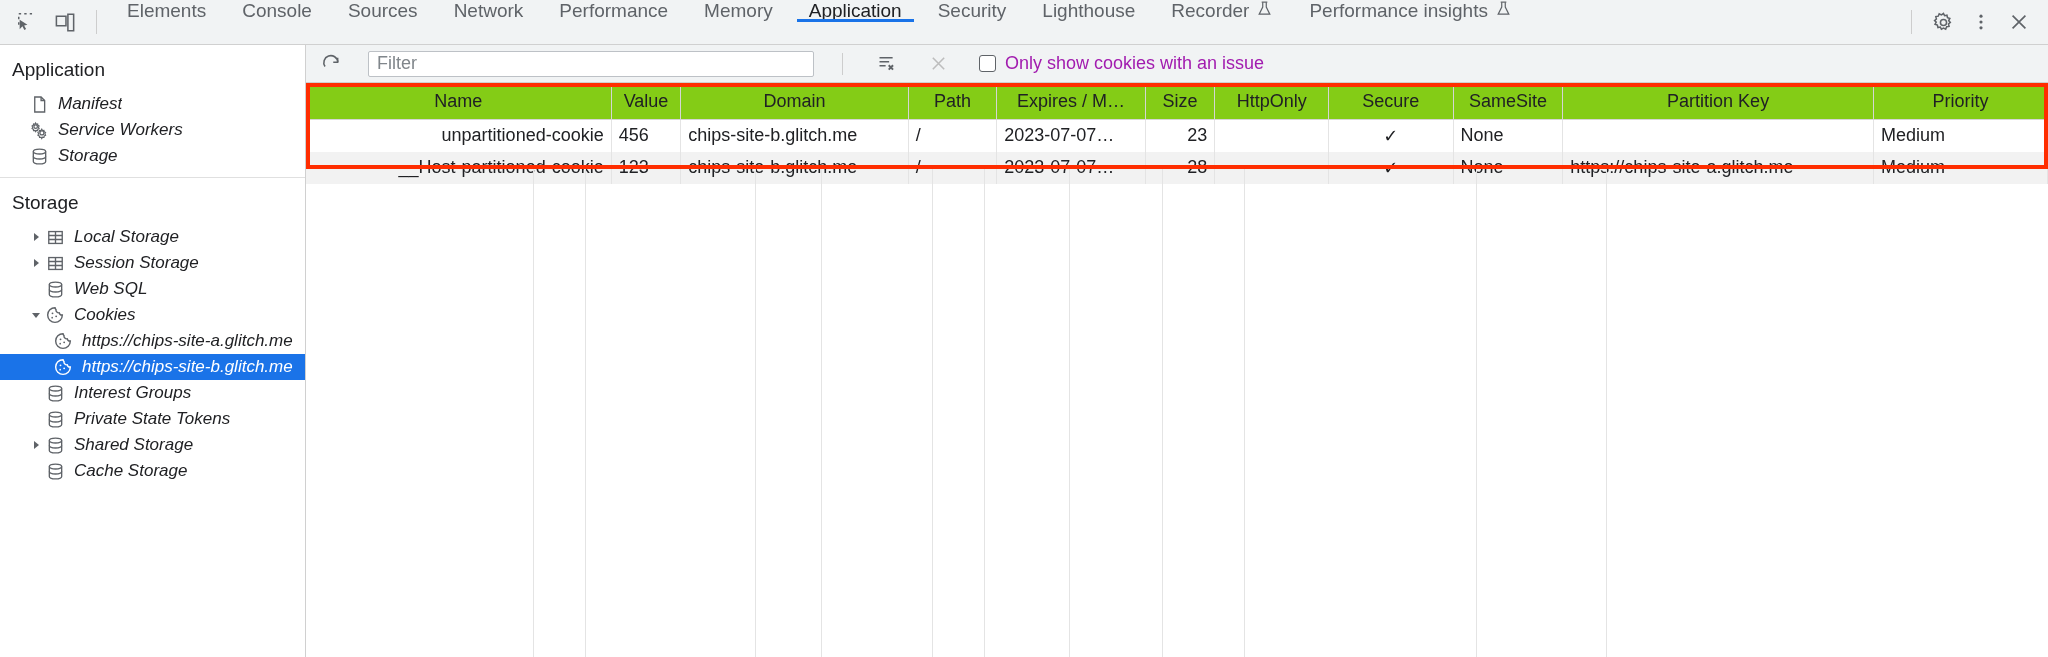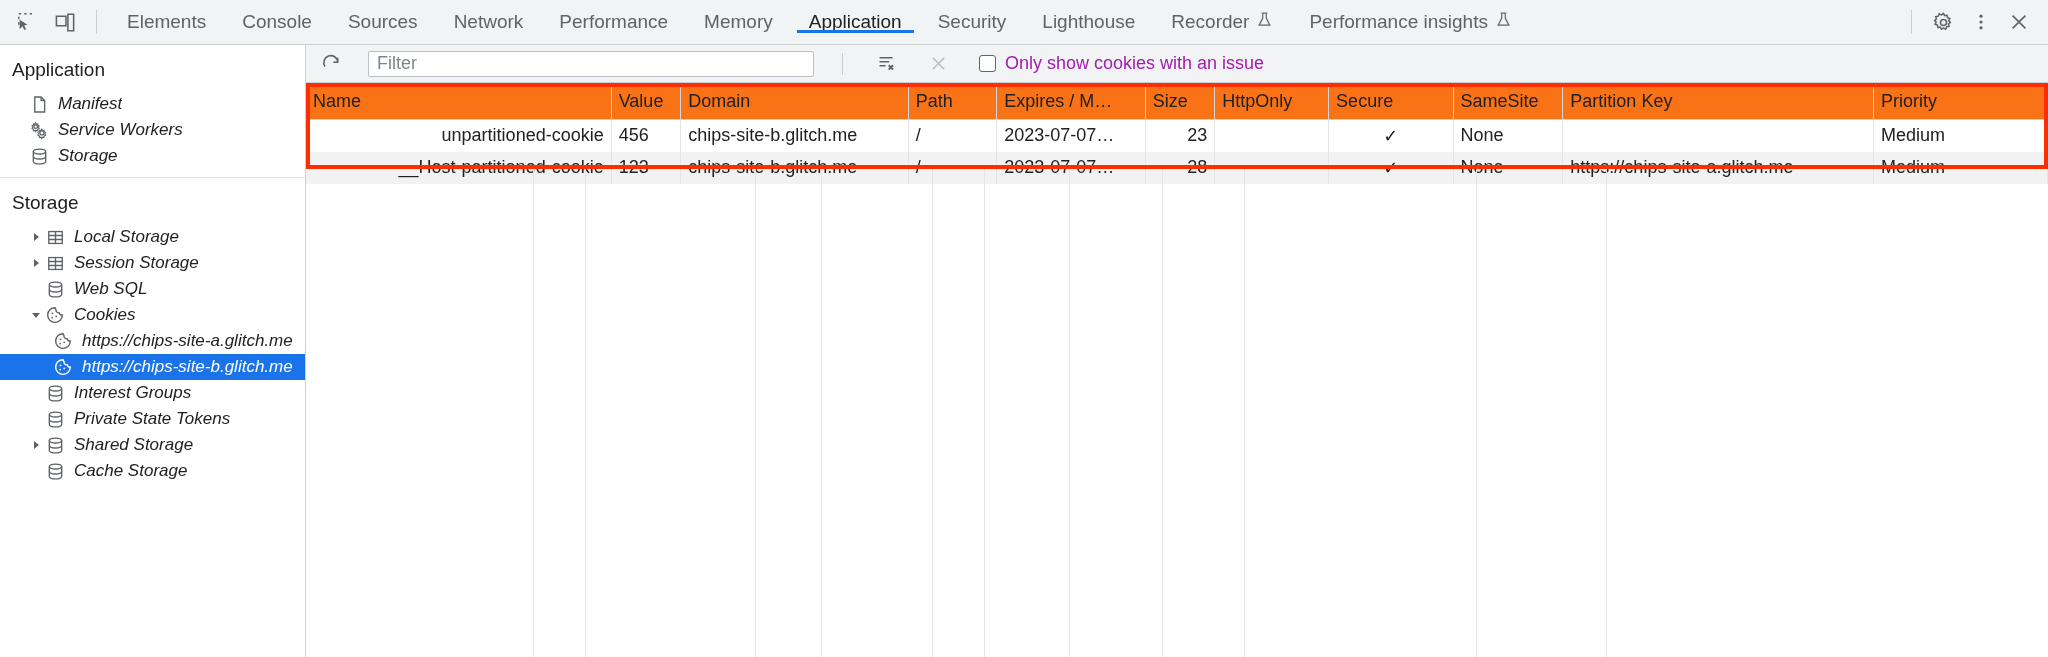--- a/index.html
+++ b/index.html
@@ -28,21 +28,21 @@
     display: flex; align-items: center; justify-content: center;
     cursor: pointer; border-radius: 3px;
     flex: 0 0 auto;
   }
   .tb-sep {
     width: 1px; height: 24px;
     background: #cdcdcd;
     margin: 0 12px;
     flex: 0 0 auto;
   }
-  .tab-strip { display: flex; align-items: center; height: 45px; }
+  .tab-strip { display: flex; align-items: flex-start; height: 45px; }
   .tab {
     display: flex; align-items: center; gap: 7px;
     padding: 0 18px;
     font-size: 19px;
     color: #5f6368;
     cursor: pointer;
     position: relative;
     white-space: nowrap;
   }
   .tab.active { color: #202124; font-weight: 500; }
@@ -183,23 +183,23 @@
     pointer-events: none;
     z-index: 5;
   }
   table.cookies {
     border-collapse: collapse;
     table-layout: fixed;
     width: 1742px;
     font-size: 18px;
   }
   table.cookies th {
-    background: #f97316;
+    background: #84cc16;
     font-weight: normal;
-    text-align: left;
+    text-align: center;
     color: #202124;
     height: 36px;
     padding: 0 7px;
     border-right: 1px solid #d5d5d5;
     border-bottom: 1px solid #d5d5d5;
     border-top: 1px solid #e8e8e8;
     white-space: nowrap;
     overflow: hidden;
     text-overflow: ellipsis;
     cursor: pointer;

